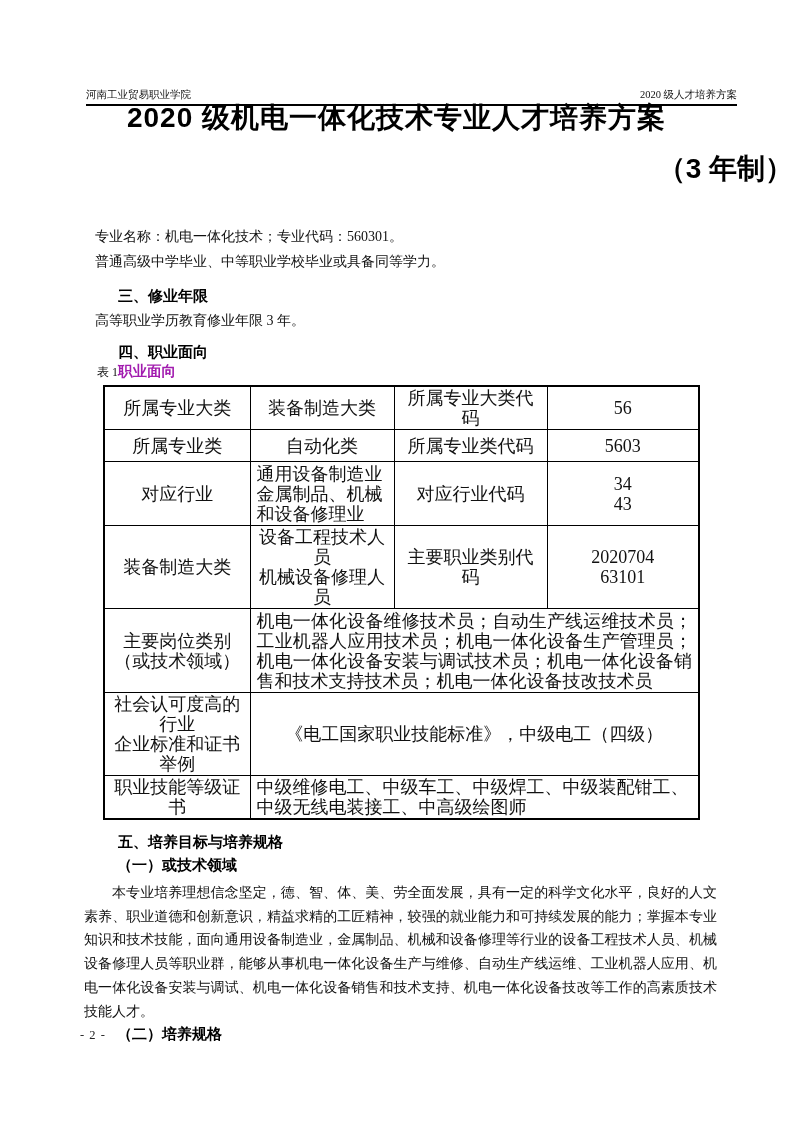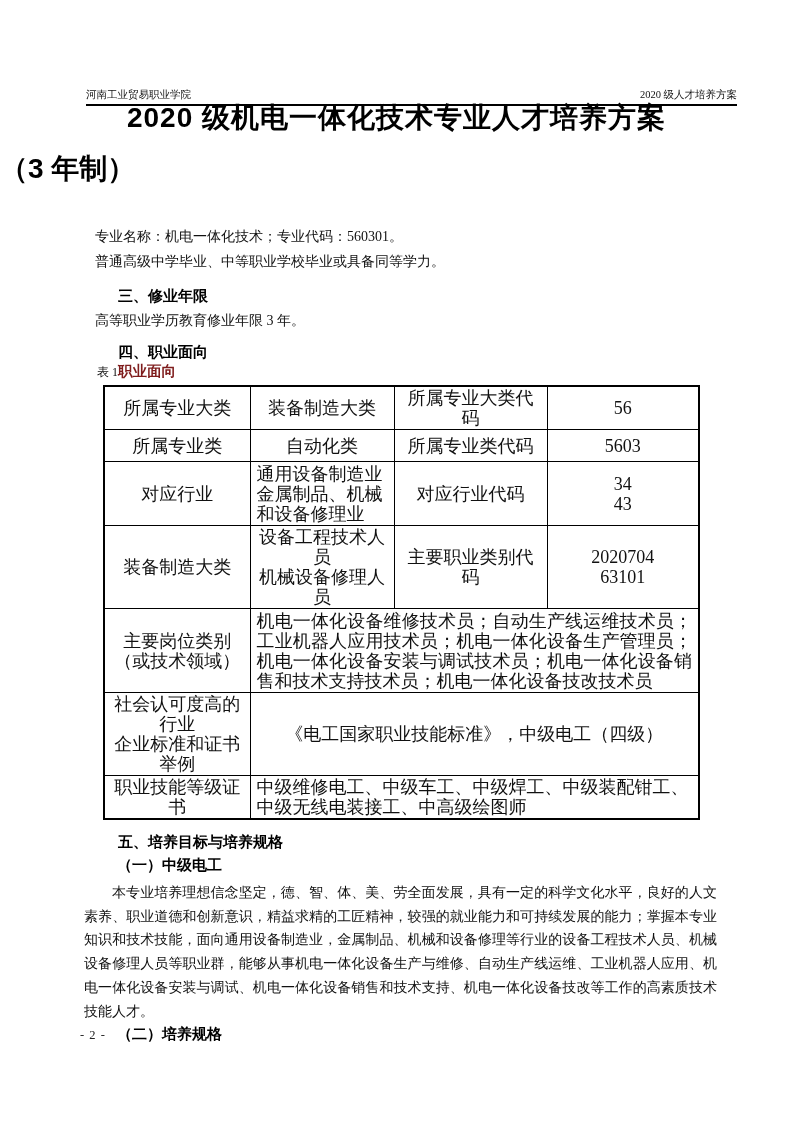--- a/index.html
+++ b/index.html
@@ -19,21 +19,21 @@
   }
   .doc-title {
     position: absolute; top: 101px; left: 0; width: 793px; margin: 0;
     text-align: center;
     font-family: "Liberation Sans", "DejaVu Sans", sans-serif;
     font-weight: 700; font-size: 28px; line-height: 34px;
     letter-spacing: 1px; color: #000;
   }
   .doc-subtitle {
     position: absolute; top: 152px; left: 0; width: 793px; margin: 0;
-    text-align: left;
+    text-align: right;
     font-family: "Liberation Sans", "DejaVu Sans", sans-serif;
     font-weight: 700; font-size: 28px; line-height: 34px; color: #000;
   }
   .flow { position: absolute; top: 222px; left: 0; width: 793px; }
   .sec-heading {
     margin: 0 0 0 118px;
     font-family: "Liberation Sans", "DejaVu Sans", sans-serif;
     font-weight: 700; font-size: 15px; line-height: 18px; color: #000;
   }
   .sub-heading {
@@ -49,21 +49,21 @@
   .mt17 { margin-top: 17px; } .mt7  { margin-top: 7px; }
   .mt16 { margin-top: 16px; } .mt13 { margin-top: 13px; }
   .mt5  { margin-top: 5px; }  .mt2  { margin-top: 2px; }
   .table-caption {
     display: flex; align-items: baseline;
     margin: 1px 0 0 97px; width: 601px;
   }
   .tbl-label { font-size: 12px; }
   .tbl-title {
     font-family: "Liberation Sans", "DejaVu Sans", sans-serif;
-    font-weight: 700; font-size: 14.5px; color: #7f1d1d;
+    font-weight: 700; font-size: 14.5px; color: #a21caf;
   }
   .tbl-spacer { width: 30px; }
   table.orient {
     margin: 4px 0 0 103px;
     border-collapse: collapse;
     width: 595px;
     table-layout: fixed;
     border: 2px solid #000;
     font-size: 18px;
   }
@@ -164,21 +164,21 @@
           <td class="c" colspan="3">《电工国家职业技能标准》，中级电工（四级）</td>
         </tr>
         <tr style="height:42px">
           <td class="c">职业技能等级证书</td>
           <td class="l" colspan="3">中级维修电工、中级车工、中级焊工、中级装配钳工、中级无线电装接工、中高级绘图师</td>
         </tr>
       </tbody>
     </table>
 
     <h3 class="sec-heading mt13">五、培养目标与培养规格</h3>
-    <h4 class="sub-heading mt5">（一）中级电工</h4>
+    <h4 class="sub-heading mt5">（一）或技术领域</h4>
     <p class="para">本专业培养理想信念坚定，德、智、体、美、劳全面发展，具有一定的科学文化水平，良好的人文素养、职业道德和创新意识，精益求精的工匠精神，较强的就业能力和可持续发展的能力；掌握本专业知识和技术技能，面向通用设备制造业，金属制品、机械和设备修理等行业的设备工程技术人员、机械设备修理人员等职业群，能够从事机电一体化设备生产与维修、自动生产线运维、工业机器人应用、机电一体化设备安装与调试、机电一体化设备销售和技术支持、机电一体化设备技改等工作的高素质技术技能人才。</p>
     <h4 class="sub-heading mt2">（二）培养规格</h4>
 
   </div>
 
   <div class="page-footer">- 2 -</div>
 
 </div>
 
 </body></html>

